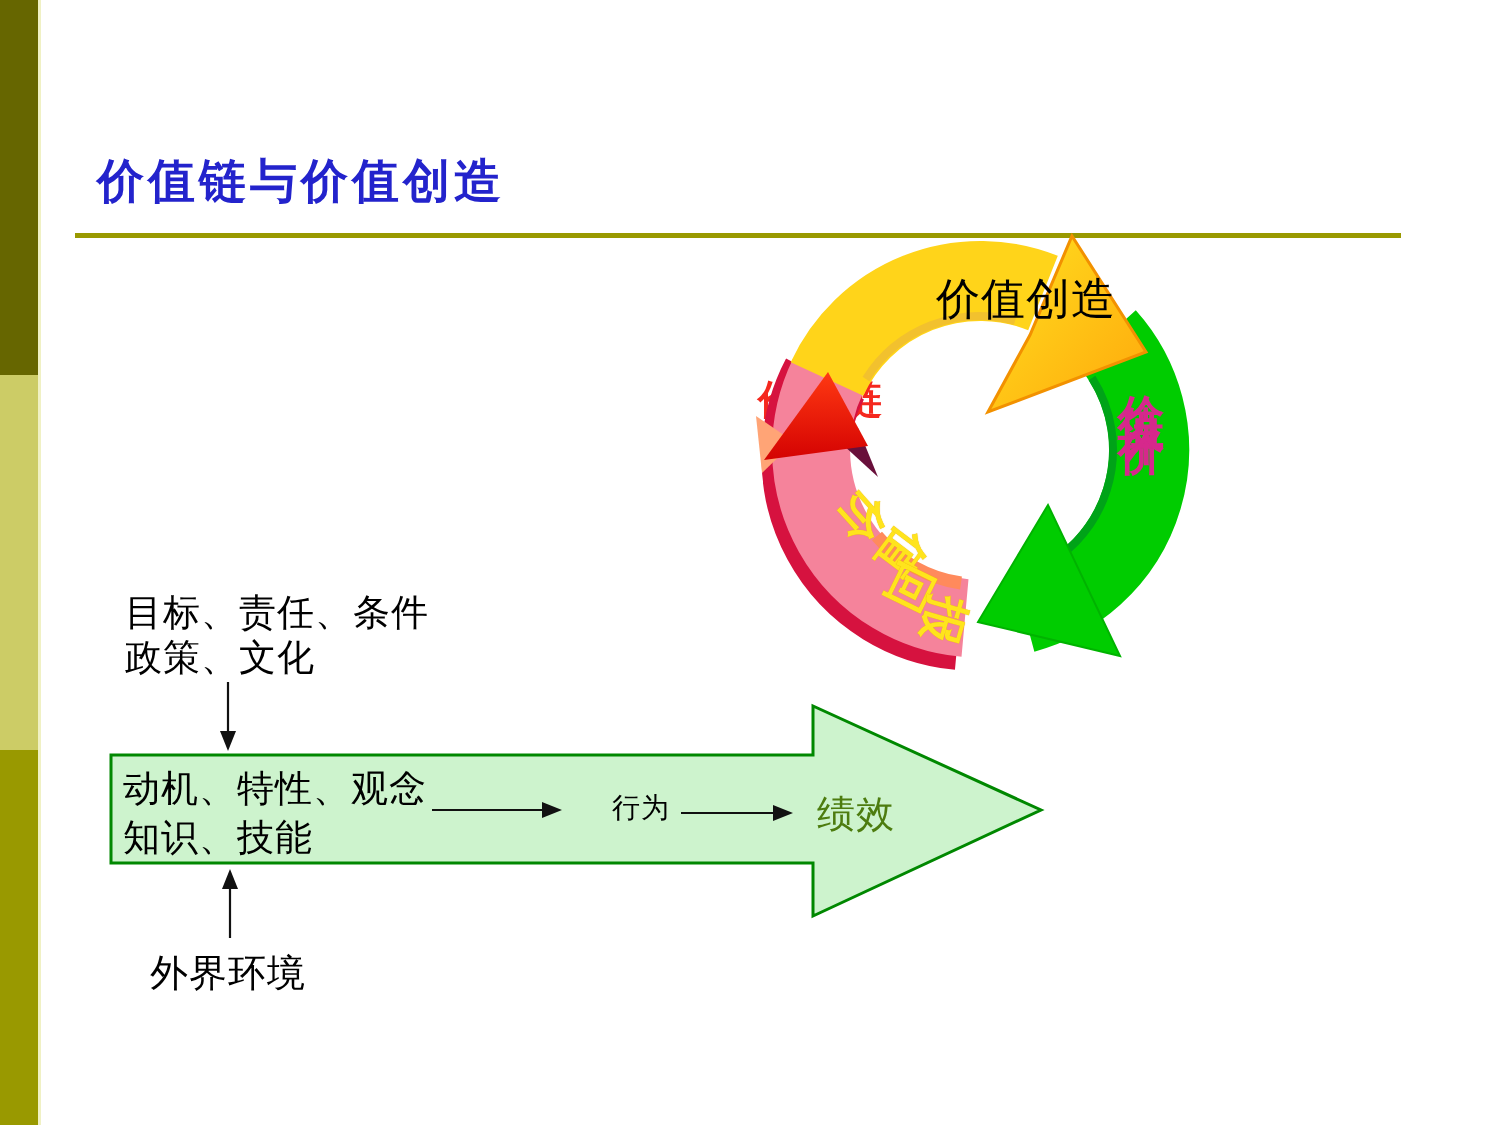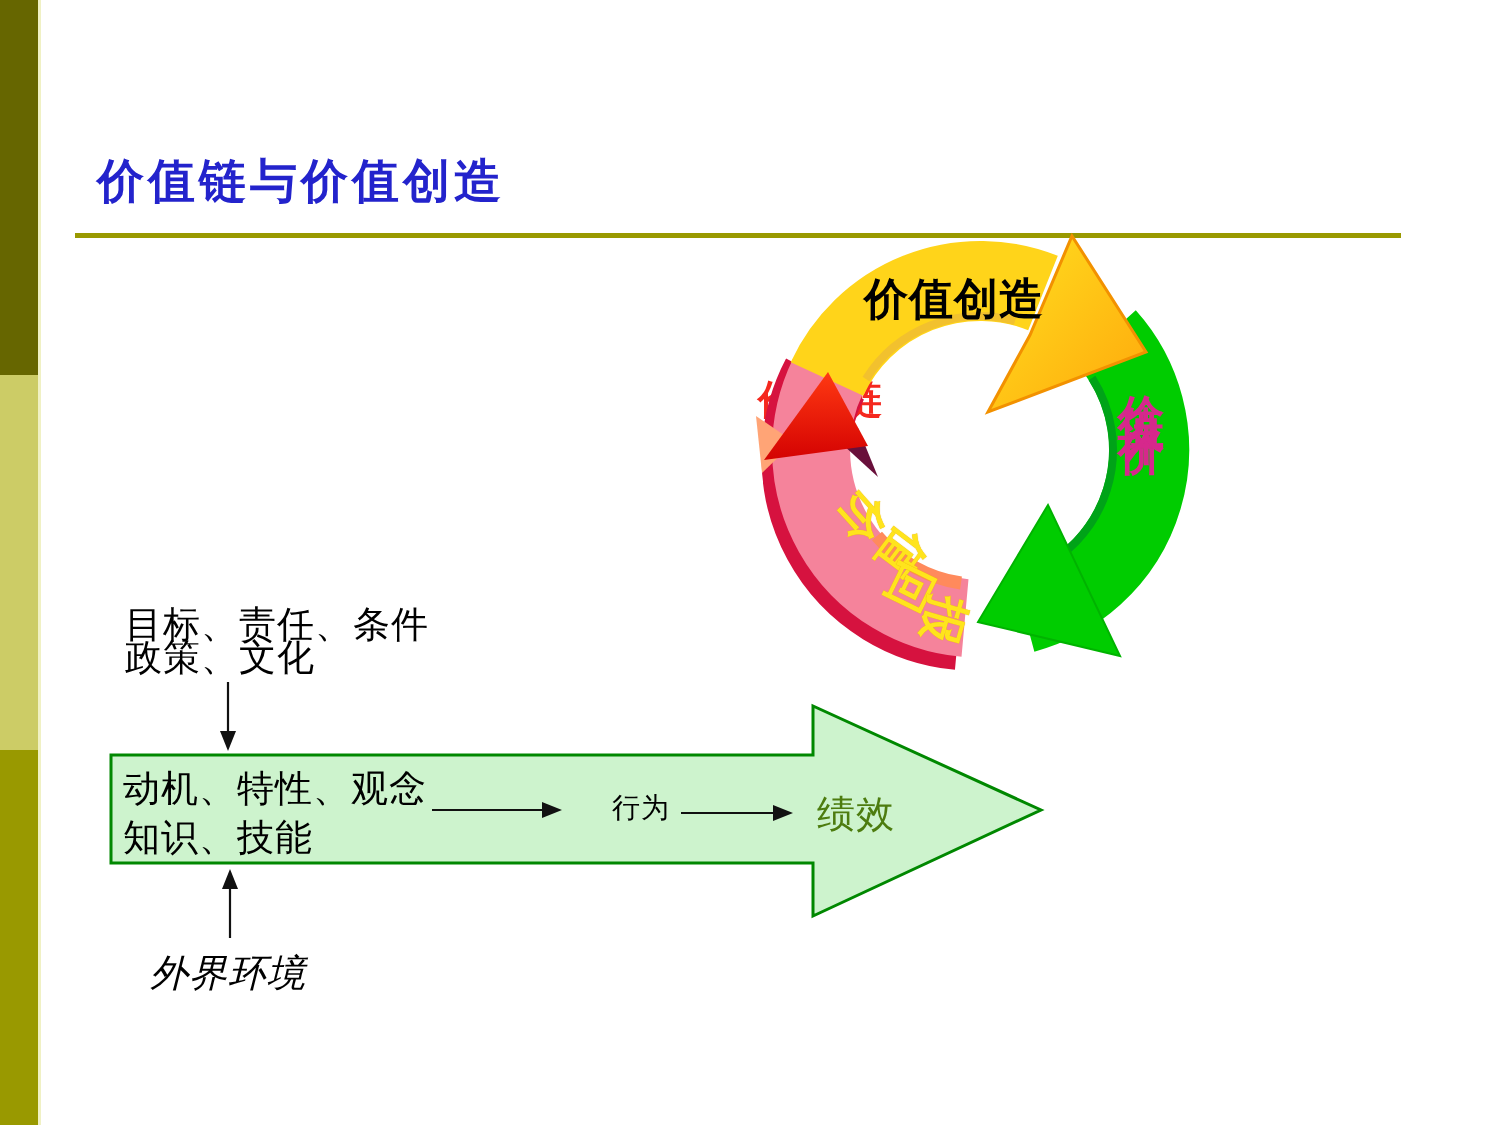--- a/index.html
+++ b/index.html
@@ -13,41 +13,41 @@
   .bar3{top:750px;height:375px;background:#999900;}
   
   .title{position:absolute;left:78px;top:150px;z-index:1;color:#2323cc;
          font-weight:bold;font-size:47px;letter-spacing:4px;white-space:nowrap;margin-left:19px;}
   .rule{position:absolute;left:75px;top:233px;width:1326px;height:5px;background:#999900;z-index:1;}
   
   svg.gfx{position:absolute;left:0;top:0;z-index:2;}
   
   .lbl-chain{position:absolute;left:758px;top:372px;z-index:1;color:#f5281e;
              font-weight:bold;font-size:40px;letter-spacing:2px;white-space:nowrap;}
-  .lbl-create{position:absolute;left:864px;top:270px;z-index:3;color:#000;
-              font-weight:bold;font-size:44px;letter-spacing:1px;white-space:nowrap;}
+  .lbl-create{position:absolute;left:936px;top:270px;z-index:3;color:#000;
+              font-weight:normal;font-size:44px;letter-spacing:1px;white-space:nowrap;}
   .lbl-eval{position:absolute;left:1110px;top:358px;z-index:3;color:#d6288c;
             font-weight:bold;font-size:46px;writing-mode:vertical-rl;text-orientation:upright;
             letter-spacing:12px;}
   .fb{position:absolute;z-index:3;color:#ffe41c;font-weight:bold;font-size:47px;
       font-family:"Liberation Sans",sans-serif;text-shadow:0 0 1px #dfa000;}
   .fb1{left:838px;top:486px;transform:rotate(138deg);}
   .fb2{left:878px;top:521px;transform:rotate(127deg);}
   .fb3{left:886px;top:556px;transform:rotate(116deg);}
   .fb4{left:920px;top:588px;transform:rotate(106deg);}
   
   .txt{position:absolute;z-index:3;color:#000;font-size:37px;white-space:nowrap;letter-spacing:1px;}
-  .goals1{left:125px;top:600px;}
+  .goals1{left:125px;top:588px;}
   .goals2{left:125px;top:633px;text-align:right;}
   .box1{left:123px;top:764px;}
   .box2{left:123px;top:813px;}
   .behavior{left:612px;top:789px;font-size:28px;}
   .perf{left:817px;top:789px;font-size:38px;color:#4d7c0f;}
   .orgperf{left:1078px;top:791px;font-size:38px;}
-  .env{left:150px;top:948px;font-size:38px;font-style:italic;}
+  .env{left:150px;top:948px;font-size:38px;}
 </style>
 </head>
 <body>
 
 <div class="slide">
 
   <div class="bar bar1"></div>
   <div class="bar bar2"></div>
   <div class="bar bar3"></div>
   <div class="bar-stripe"></div>

